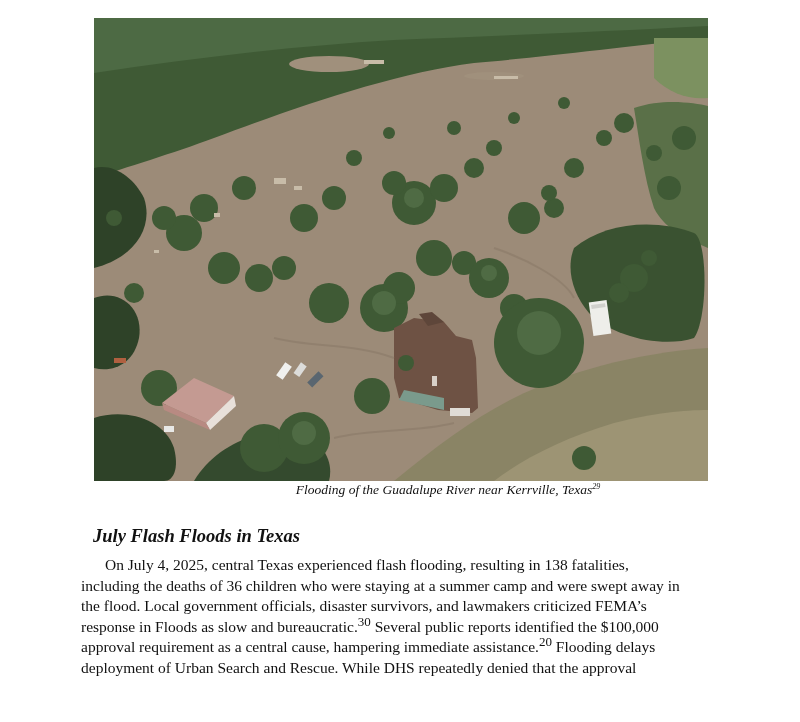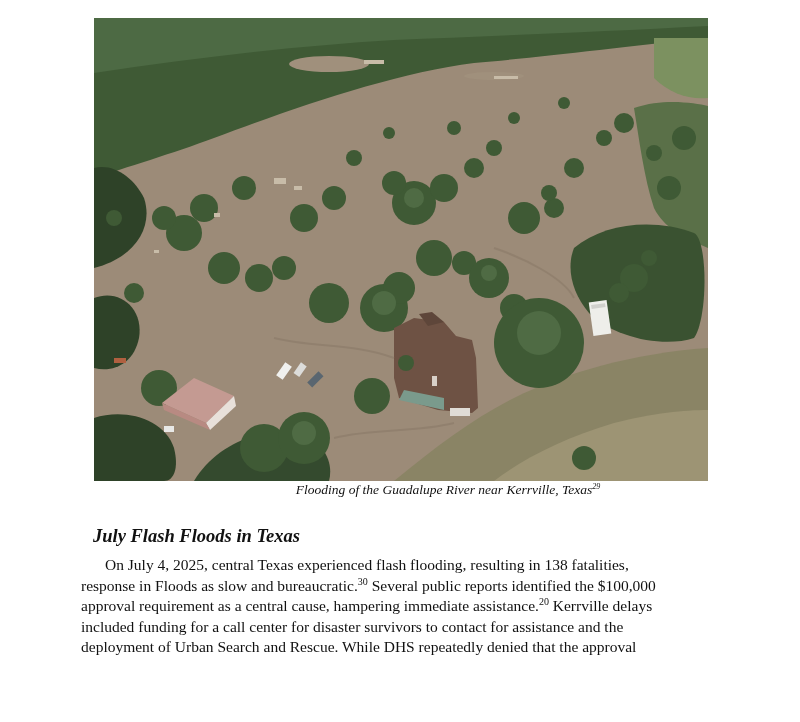--- a/index.html
+++ b/index.html
@@ -58,21 +58,21 @@
       left: 81px;
       top: 555px;
       width: 622px;
       font-size: 15.5px;
       line-height: 20.5px;
       margin: 0;
       color: #111;
     }
     .body-text .indent { display: inline-block; width: 24px; }
     .body-text sup {
-      font-size: 10px;
+      font-size: 13px;
       vertical-align: super;
       line-height: 0;
     }
     .line { display: block; white-space: nowrap; }
   </style>
 </head>
 <body>
 
 <div class="photo">
   <svg width="614" height="463" viewBox="0 0 614 463" xmlns="http://www.w3.org/2000/svg">
@@ -196,17 +196,18 @@
     </g>
   </svg>
 </div>
 
 <div class="caption"><span>Flooding of the Guadalupe River near Kerrville, Texas</span><sup>29</sup></div>
 
 <h2 class="heading">July Flash Floods in Texas</h2>
 
 <p class="body-text">
   <span class="line"><span class="indent"></span><span>On July 4, 2025, central Texas experienced flash flooding, resulting in 138 fatalities,</span></span>
+  <span class="line">including the deaths of 36 children who were staying at a summer camp and were swept away in</span>
+  <span class="line">the flood. Local government officials, disaster survivors, and lawmakers criticized FEMA’s</span>
   <span class="line"><span>response in Floods as slow and bureaucratic.</span><sup>30</sup><span> Several public reports identified the $100,000</span></span>
-  <span class="line"><span>approval requirement as a central cause, hampering immediate assistance.</span><sup>20</sup><span> Kerrville delays</span></span>
-  <span class="line">included funding for a call center for disaster survivors to contact for assistance and the</span>
+  <span class="line"><span>approval requirement as a central cause, hampering immediate assistance.</span><sup>20</sup><span> Flooding delays</span></span>
   <span class="line">deployment of Urban Search and Rescue. While DHS repeatedly denied that the approval</span>
 </p>
 
 </body></html>

